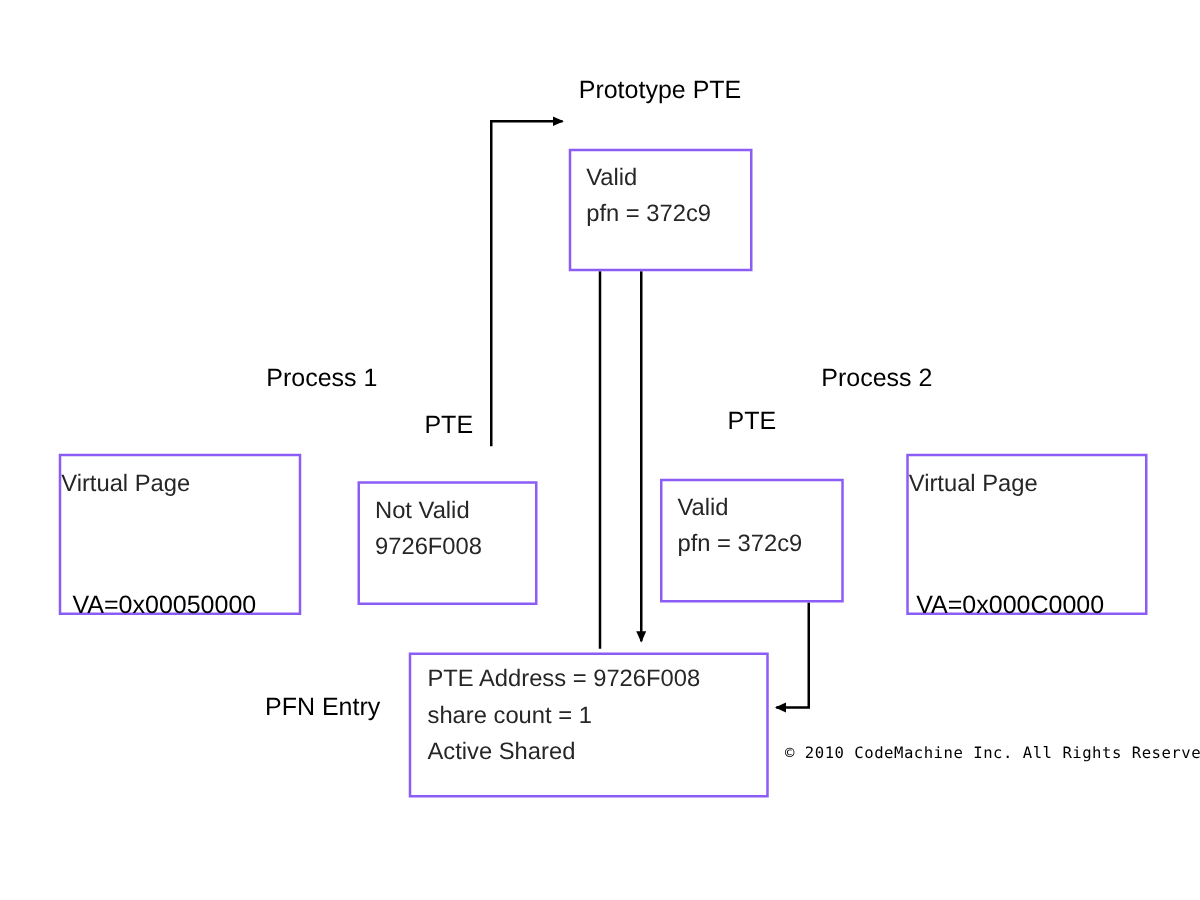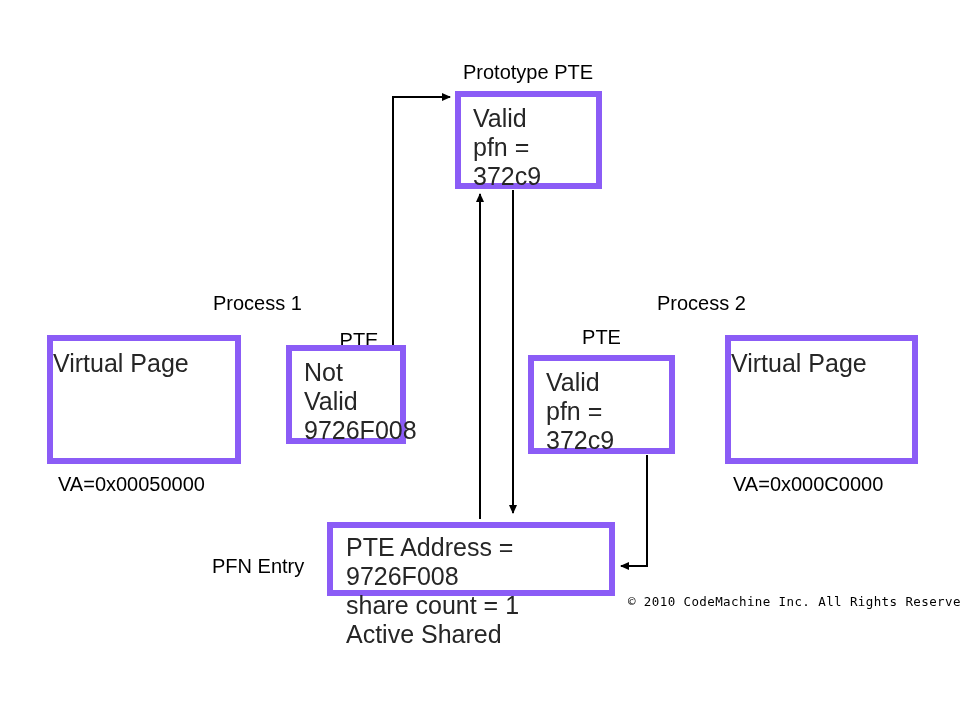--- a/index.html
+++ b/index.html
@@ -24,25 +24,26 @@
     height: 720px;
   }
   .arrow-layer line, .arrow-layer polyline {
     stroke: #000000;
     stroke-width: 2;
     fill: none;
   }
   .dbox {
     position: absolute;
     box-sizing: border-box;
-    border: 6px solid #8b5cf6;
+    border: 2px solid #8b5cf6;
     background: #ffffff;
     color: #262626;
-    font-size: 25px;
+    font-size: 19px;
     line-height: 29px;
+    margin-top: 28px;
   }
   .dbox .content {
     padding: 7px 4px 0 12px;
   }
   .dbox .line { display: block; }
   .center-title {
     text-align: left;
     padding-top: 8px;
   }
   .lbl {
@@ -89,42 +90,42 @@
     </div>
   </div>
 
   <div class="lbl" style="left:213px; top:291px;">Process 1</div>
   <div class="dbox center-title" style="left:47px; top:335px; width:194px; height:129px;">
     <span>Virtual Page</span>
   </div>
   <div class="lbl" style="left:58px; top:472px;">VA=0x00050000</div>
 
   <div class="lbl centered" style="left:286px; top:328px; width:146px;">PTE</div>
-  <div class="dbox" style="left:286px; top:345px; width:120px; height:99px;">
+  <div class="dbox" style="left:286px; top:357px; width:144px; height:99px;">
     <div class="content">
       <span class="line">Not Valid</span>
       <span class="line">9726F008</span>
     </div>
   </div>
 
   <div class="lbl" style="left:657px; top:291px;">Process 2</div>
   <div class="lbl centered" style="left:528px; top:325px; width:147px;">PTE</div>
   <div class="dbox" style="left:528px; top:355px; width:147px; height:99px;">
     <div class="content">
       <span class="line">Valid</span>
       <span class="line">pfn = 372c9</span>
     </div>
   </div>
   <div class="dbox center-title" style="left:725px; top:335px; width:193px; height:129px;">
     <span>Virtual Page</span>
   </div>
   <div class="lbl" style="left:733px; top:472px;">VA=0x000C0000</div>
 
   <div class="lbl" style="left:212px; top:554px;">PFN Entry</div>
-  <div class="dbox" style="left:327px; top:522px; width:288px; height:74px;">
+  <div class="dbox" style="left:327px; top:494px; width:288px; height:116px;">
     <div class="content" style="padding-top:5px; padding-left:13px;">
       <span class="line">PTE Address = 9726F008</span>
       <span class="line">share count = 1</span>
       <span class="line">Active Shared</span>
     </div>
   </div>
 
   <div class="copyright">© 2010 CodeMachine Inc. All Rights Reserved</div>
 
 </div>

